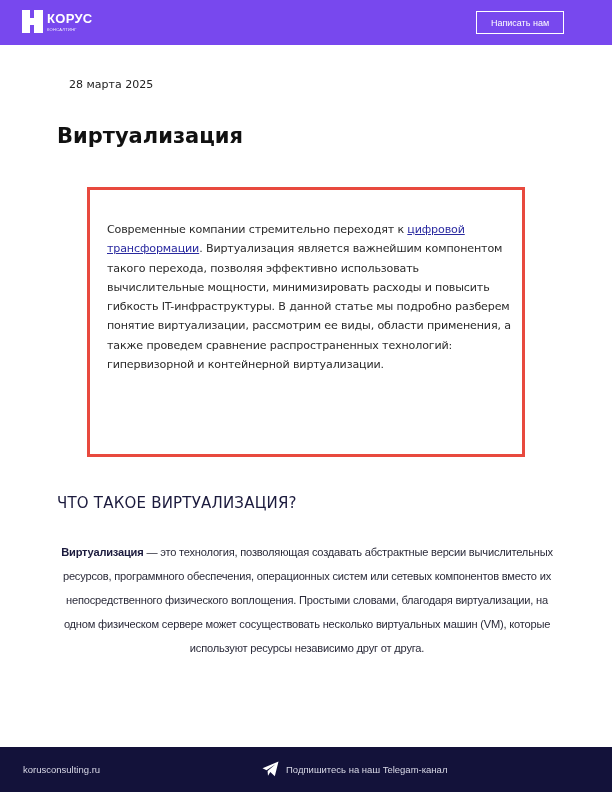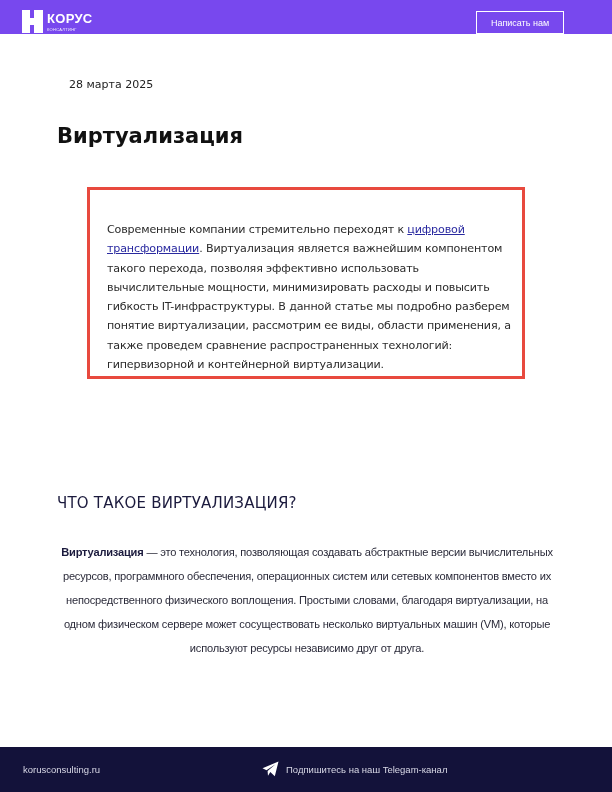--- a/index.html
+++ b/index.html
@@ -6,21 +6,21 @@
     html, body { width: 612px; height: 792px; }
     body {
       position: relative;
       background: #ffffff;
       font-family: "DejaVu Sans", sans-serif;
       color: #111111;
       overflow: hidden;
     }
     .header {
       position: absolute; left: 0; top: 0;
-      width: 612px; height: 34px;
+      width: 612px; height: 45px;
       background: #7848ee;
     }
     .logo {
       position: absolute; left: 22px; top: 10px;
       display: flex; align-items: center;
     }
     .logo-mark { width: 21px; height: 23px; position: relative; }
     .logo-mark .bar-l { position: absolute; left: 0; top: 0; width: 8px; height: 23px; background: #fff; }
     .logo-mark .bar-r { position: absolute; right: 0; top: 0; width: 9px; height: 23px; background: #fff; }
     .logo-mark .notch { position: absolute; left: 8px; top: 8px; width: 4px; height: 7px; background: #fff; }
@@ -42,21 +42,21 @@
       font-family: "DejaVu Sans", sans-serif;
       font-size: 11px; color: #222; margin-left: 12px;
     }
     .title {
       position: absolute; left: 57px; top: 124px;
       font-family: "DejaVu Sans", sans-serif;
       font-size: 21px; font-weight: bold; color: #111;
     }
     .intro-box {
       position: absolute; left: 87px; top: 187px;
-      width: 438px; height: 192px;
+      width: 438px; height: 270px;
       border: 3px solid #e8493e;
       background: #fff;
     }
     .intro-text {
       position: absolute; left: 17px; top: 30px;
       width: 405px;
       font-family: "DejaVu Sans", sans-serif;
       font-size: 11.1px; line-height: 19.3px; color: #2a2a2a;
       letter-spacing: -0.15px;
     }

